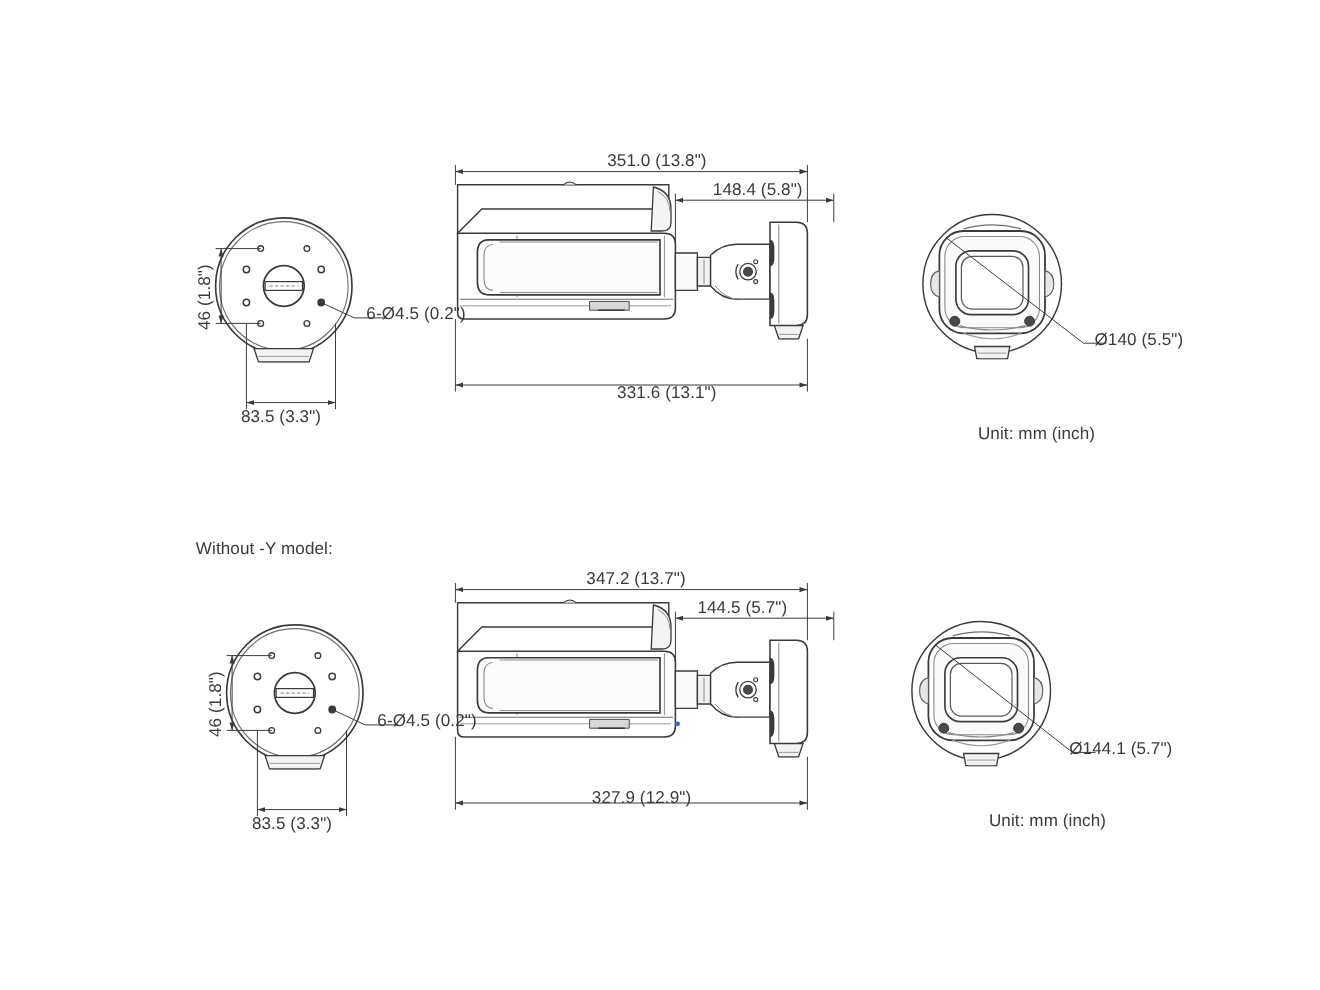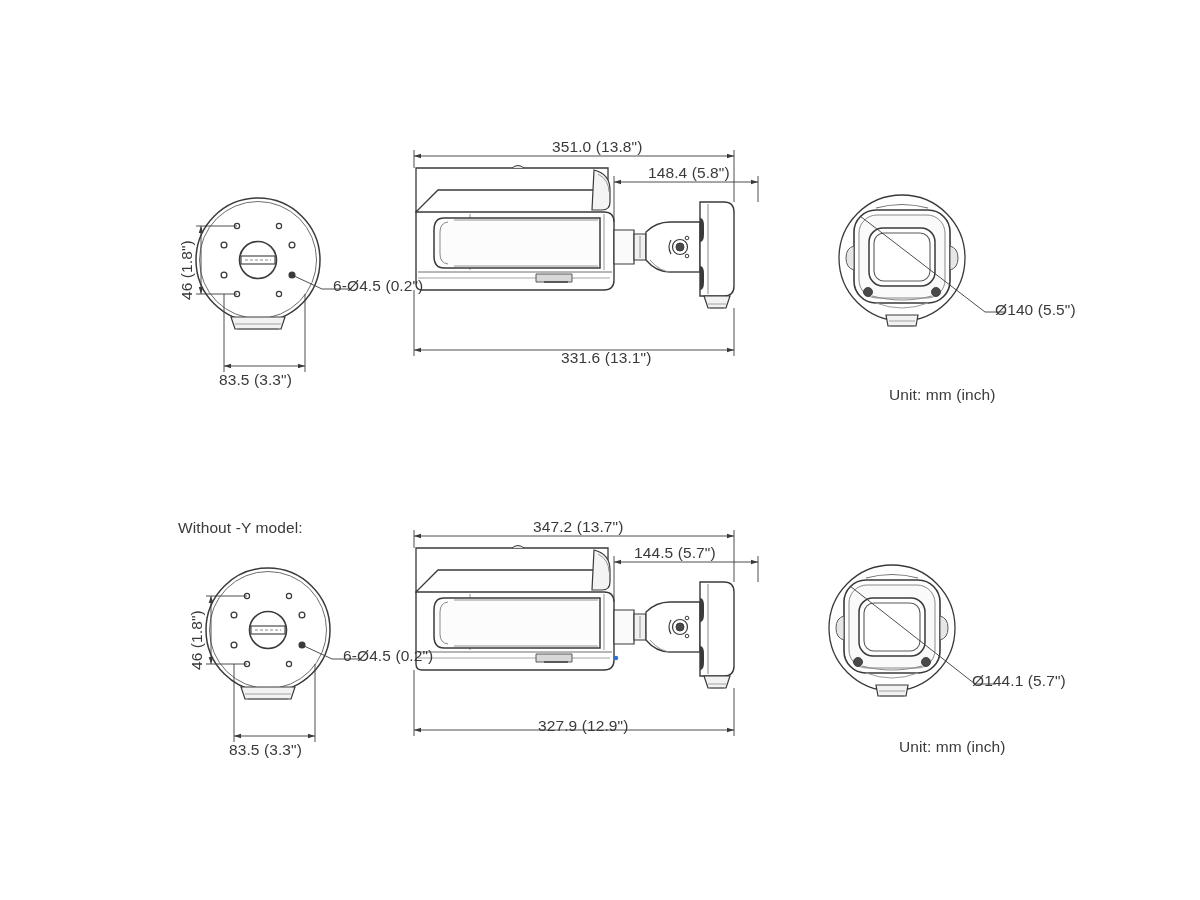--- a/index.html
+++ b/index.html
@@ -242,21 +242,21 @@
   <div class="lbl" style="left:552px; top:138px;">351.0 (13.8")</div>
 
   <div class="lbl" style="left:648px; top:164px;">148.4 (5.8")</div>
 
   <div class="lbl" style="left:561px; top:349px;">331.6 (13.1")</div>
 
   <div class="lbl" style="left:995px; top:301px;">Ø140 (5.5")</div>
 
   <div class="lbl lbl-note" style="left:889px; top:386px;">Unit: mm (inch)</div>
 
-  <div class="lbl lbl-note" style="left:178px; top:519px;">Without -Y model:</div>
+  <div class="lbl lbl-note" style="left:178px; top:491px;">Without -Y model:</div>
 
   <div class="lbl lbl-vert" style="left:188px; top:670px;">46 (1.8")</div>
 
   <div class="lbl" style="left:229px; top:741px;">83.5 (3.3")</div>
 
   <div class="lbl" style="left:343px; top:647px;">6-Ø4.5 (0.2")</div>
 
   <div class="lbl" style="left:533px; top:518px;">347.2 (13.7")</div>
 
   <div class="lbl" style="left:634px; top:544px;">144.5 (5.7")</div>

